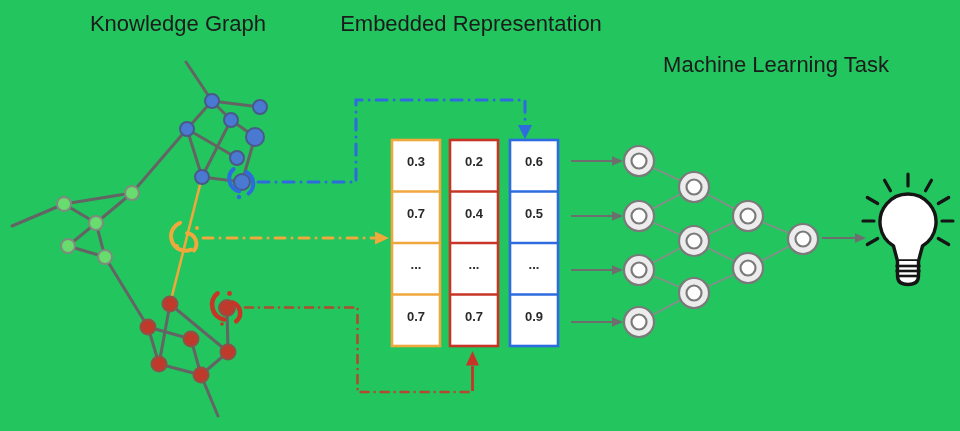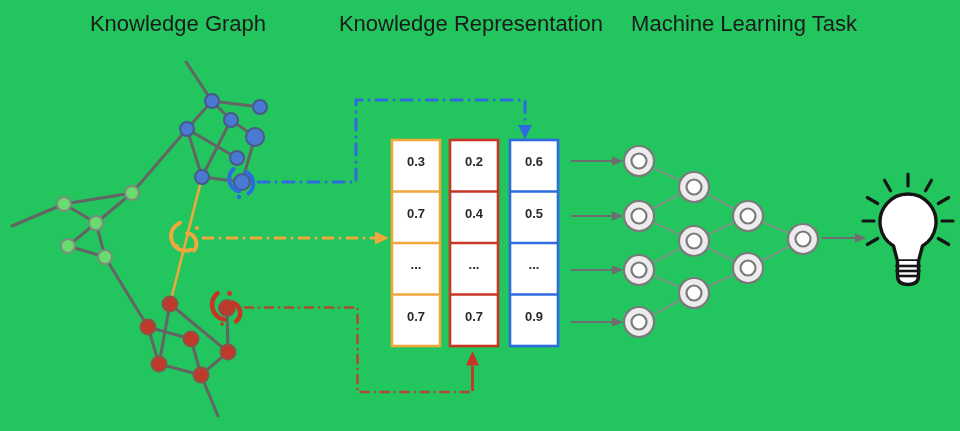--- a/index.html
+++ b/index.html
@@ -2,21 +2,21 @@
 <html style="--blue: #2e6bdf; --yellow: #f0a73c; --red: #c83526; --green: #68dc6e; --node_blue: #4a79d2; --node_red: #c03a2b; --edge_gray: #646464; --nn_stroke: #7a7a7a; --nn_fill: #ececec; --arrow_gray: #6e6e6e; --title_text: #1b1b1b; --value_text: #2a2a2a;"><head>
 <meta charset="utf-8">
 <style>
   html,body{margin:0;padding:0;background:#fff;}
   #stage{position:relative;width:960px;height:431px;background:#22c55e;overflow:hidden;
          font-family:"Liberation Sans", sans-serif;}
   .title{position:absolute;top:11px;font-size:22px;font-weight:500;color:var(--title_text);
          text-align:center;white-space:nowrap;}
   #t-kg{left:58px;width:240px;}
   #t-er{left:331px;width:280px;}
-  #t-ml{left:614px;width:260px;}
+  #t-ml{left:646px;width:260px;margin-top:41px;}
   svg{position:absolute;left:0;top:0;}
 
   .edge{stroke:var(--edge_gray);stroke-width:3;stroke-linecap:round;}
   .yellow-edge{stroke:var(--yellow);stroke-width:2.6;stroke-linecap:round;}
   .node-blue{fill:var(--node_blue);stroke:#49598a;stroke-width:2;}
   .node-green{fill:var(--green);stroke:#7e8b7e;stroke-width:2;}
   .node-red{fill:var(--node_red);stroke:#8a544b;stroke-width:2;}
 
   .hl{fill:none;stroke-linecap:round;}
   .hl-blue{stroke:var(--blue);stroke-width:4;}
@@ -46,21 +46,21 @@
 
   .bulb{fill:#ffffff;stroke:#151515;stroke-width:3.4;stroke-linejoin:round;}
   .bulb-line{stroke:#151515;stroke-width:2.6;}
   .ray{stroke:#151515;stroke-width:3.2;stroke-linecap:round;}
 </style>
 </head>
 <body>
 
 <div id="stage">
   <div id="t-kg" class="title">Knowledge Graph</div>
-  <div id="t-er" class="title">Knowledge Representation</div>
+  <div id="t-er" class="title">Embedded Representation</div>
   <div id="t-ml" class="title">Machine Learning Task</div>
 
   <svg width="960" height="431" viewBox="0 0 960 431">
 
     <g>
       <g>
 
         <line class="edge" x1="212" y1="101" x2="186" y2="62"></line>
         <line class="edge" x1="212" y1="101" x2="260" y2="107"></line>
         <line class="edge" x1="212" y1="101" x2="187" y2="129"></line>

